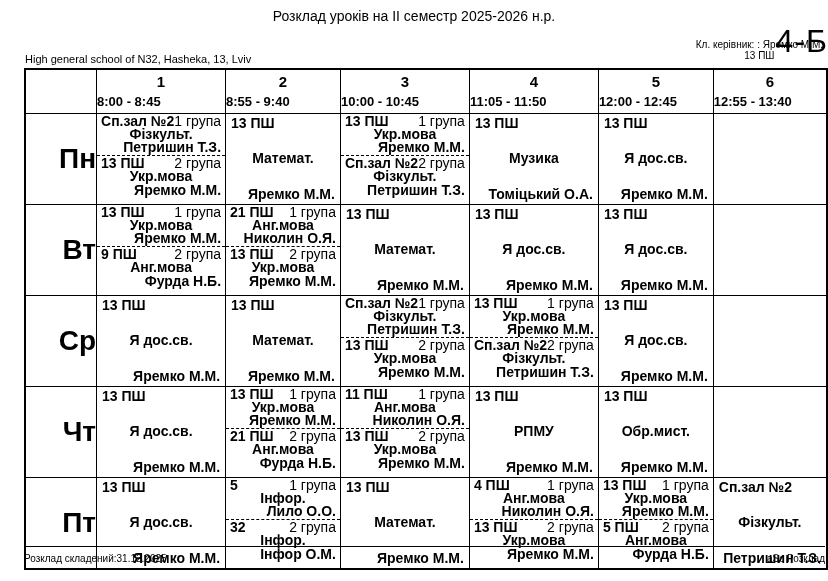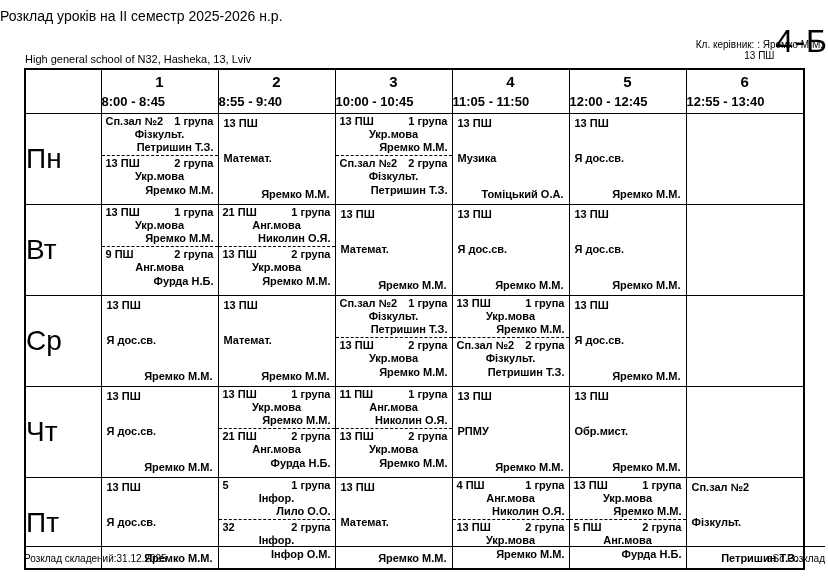--- a/index.html
+++ b/index.html
@@ -1,39 +1,39 @@
 <!DOCTYPE html>
 <html><head>
 <meta charset="utf-8">
 <style>
   html,body{margin:0;padding:0}
   body{width:828px;height:581px;position:relative;background:#fff;color:#000;
        font-family:"Liberation Sans",sans-serif}
-  .title{position:absolute;top:8px;left:0;width:100%;text-align:left;font-size:14px}
+  .title{position:absolute;top:8px;left:0;width:100%;text-align:center;font-size:14px}
   .klass{position:absolute;top:23px;left:0;width:100%;text-align:right;font-size:32px;letter-spacing:1px}
   .school{position:absolute;left:25px;top:53px;font-size:11px}
   .homeroom{position:absolute;right:5px;top:39px;font-size:10px;text-align:center;line-height:11px}
   table.grid{position:absolute;left:24px;top:68px;border-collapse:collapse;table-layout:fixed;border:2px solid #000}
   .grid th,.grid td{border:1px solid #000;padding:0;font-weight:normal;vertical-align:top;overflow:hidden}
   .grid thead tr{height:44px}
   .grid tbody tr{height:86px}
   .phead{display:flex;flex-direction:column;justify-content:space-evenly;height:42px;font-weight:bold}
   .pnum{font-size:15px;text-align:center}
   .ptime{font-size:13px;text-align:left}
-  th.day{font-size:28px;text-align:left;vertical-align:middle;font-weight:normal}
-  .cell{height:84px;font-size:11px;font-weight:bold;line-height:13px}
+  th.day{font-size:28px;text-align:right;vertical-align:middle;font-weight:bold}
+  .cell{height:84px;font-size:14px;font-weight:bold;line-height:13px}
   .cell.single{display:flex;flex-direction:column;justify-content:space-between;padding:3px 5px}
   .cell.single .room{text-align:left}
-  .cell.single .subject{text-align:left}
+  .cell.single .subject{text-align:center}
   .cell.single .teacher{text-align:right}
   .cell.split{display:flex;flex-direction:column}
   .half{flex:1;padding:1px 4px;display:flex;flex-direction:column;justify-content:space-between}
   .half.first{border-bottom:1px dashed #000}
   .line1{display:flex;justify-content:space-between;white-space:nowrap}
-  .group{font-weight:bold}
+  .group{font-weight:normal}
   .half .subject{text-align:center}
   .half .teacher{text-align:right}
   .footer{position:absolute;left:24px;top:546px;width:801px;border-top:1px solid #000;
           display:flex;justify-content:space-between;font-size:10px;padding-top:6px}
 </style>
 </head>
 <body>
 
 <div class="title">Розклад уроків на II семестр 2025-2026 н.р.</div>
 <div class="klass">4-Б</div>

